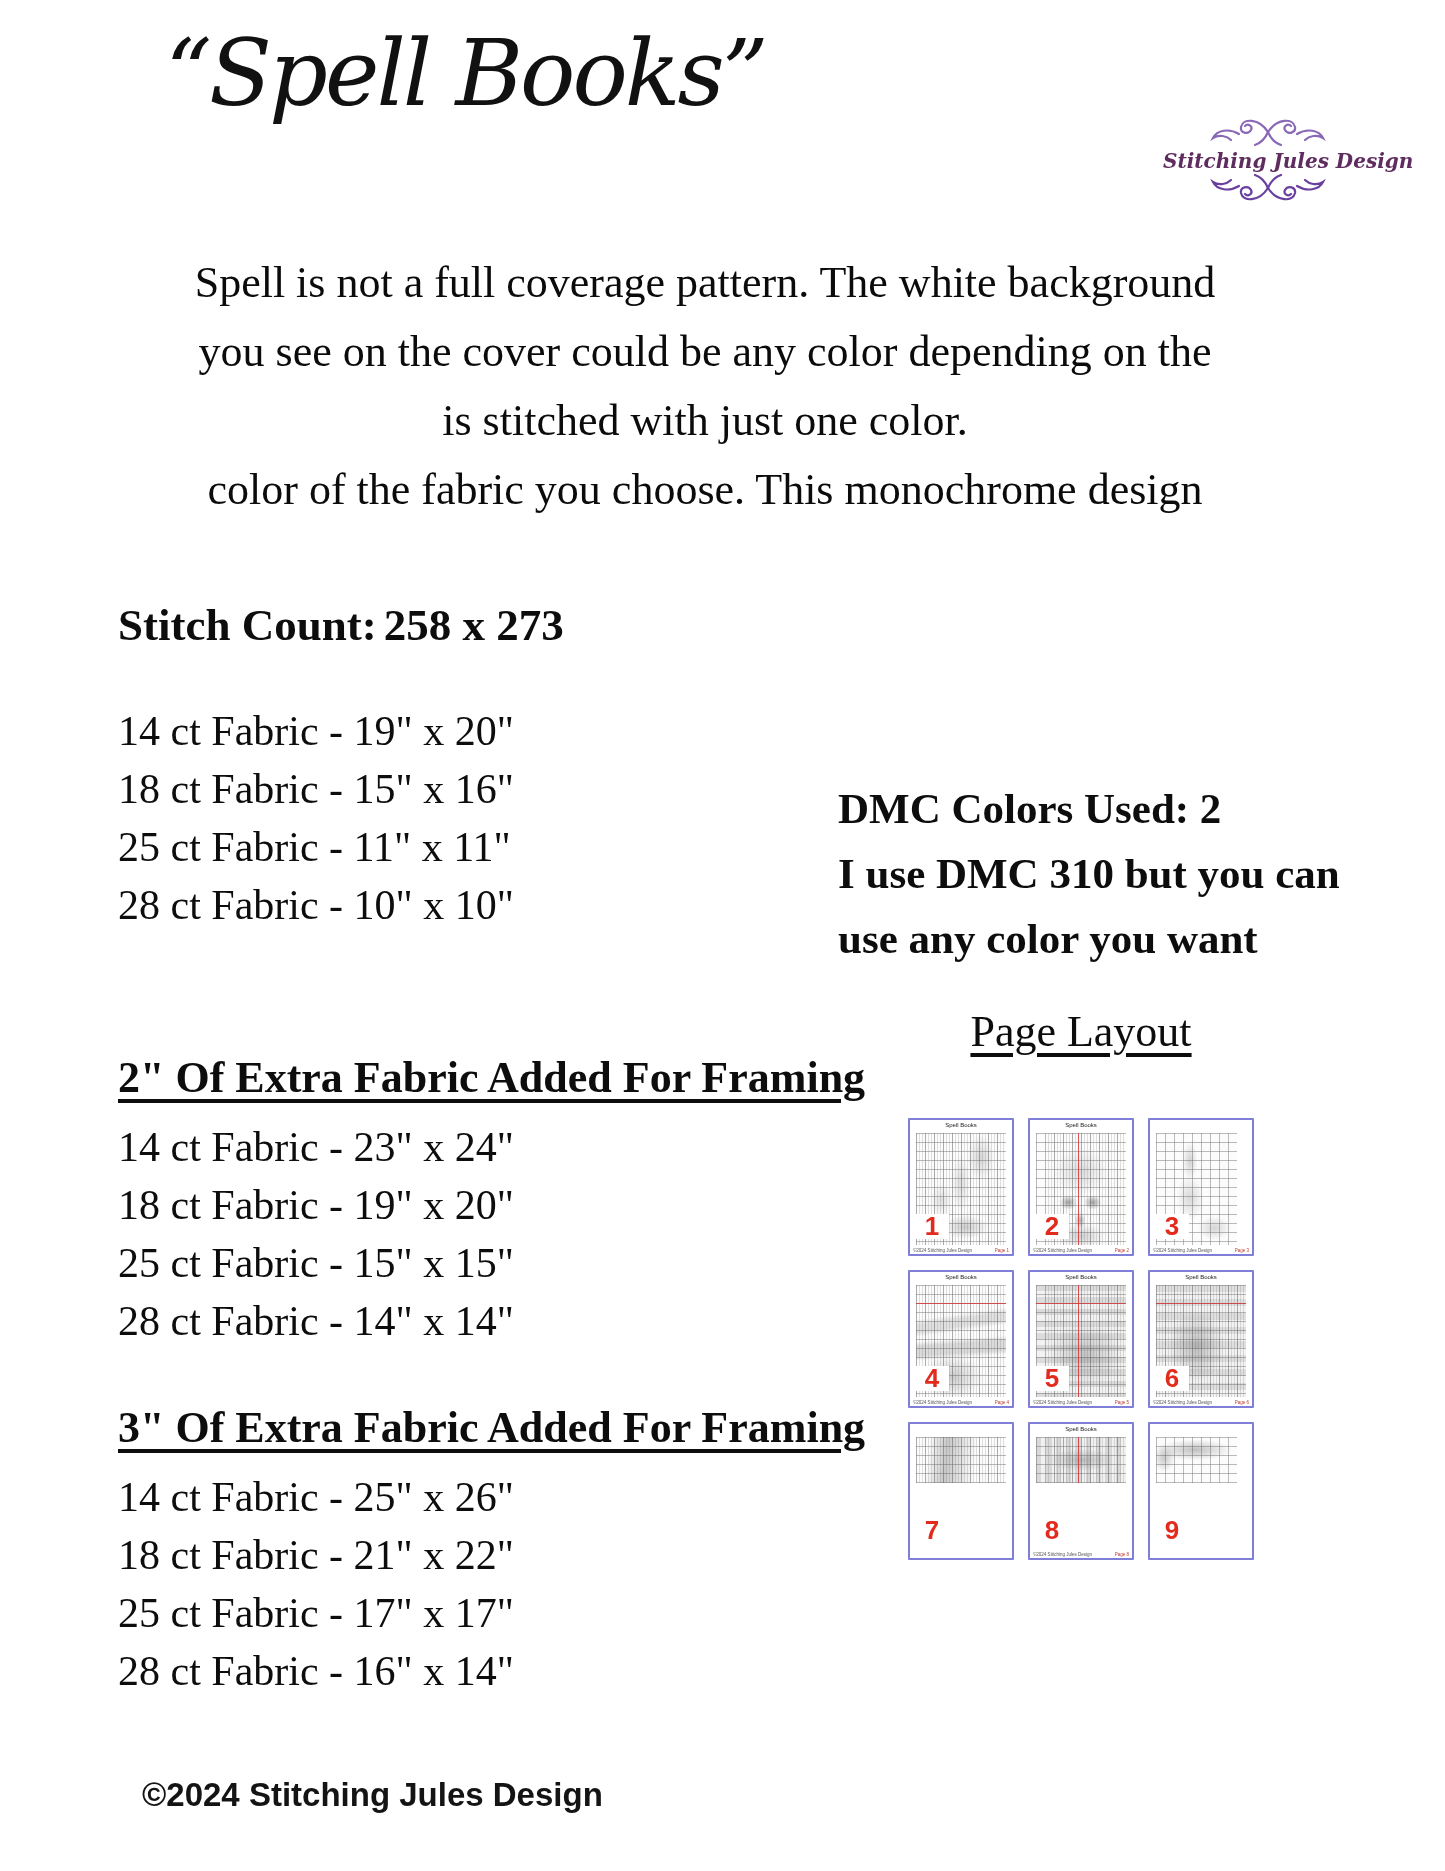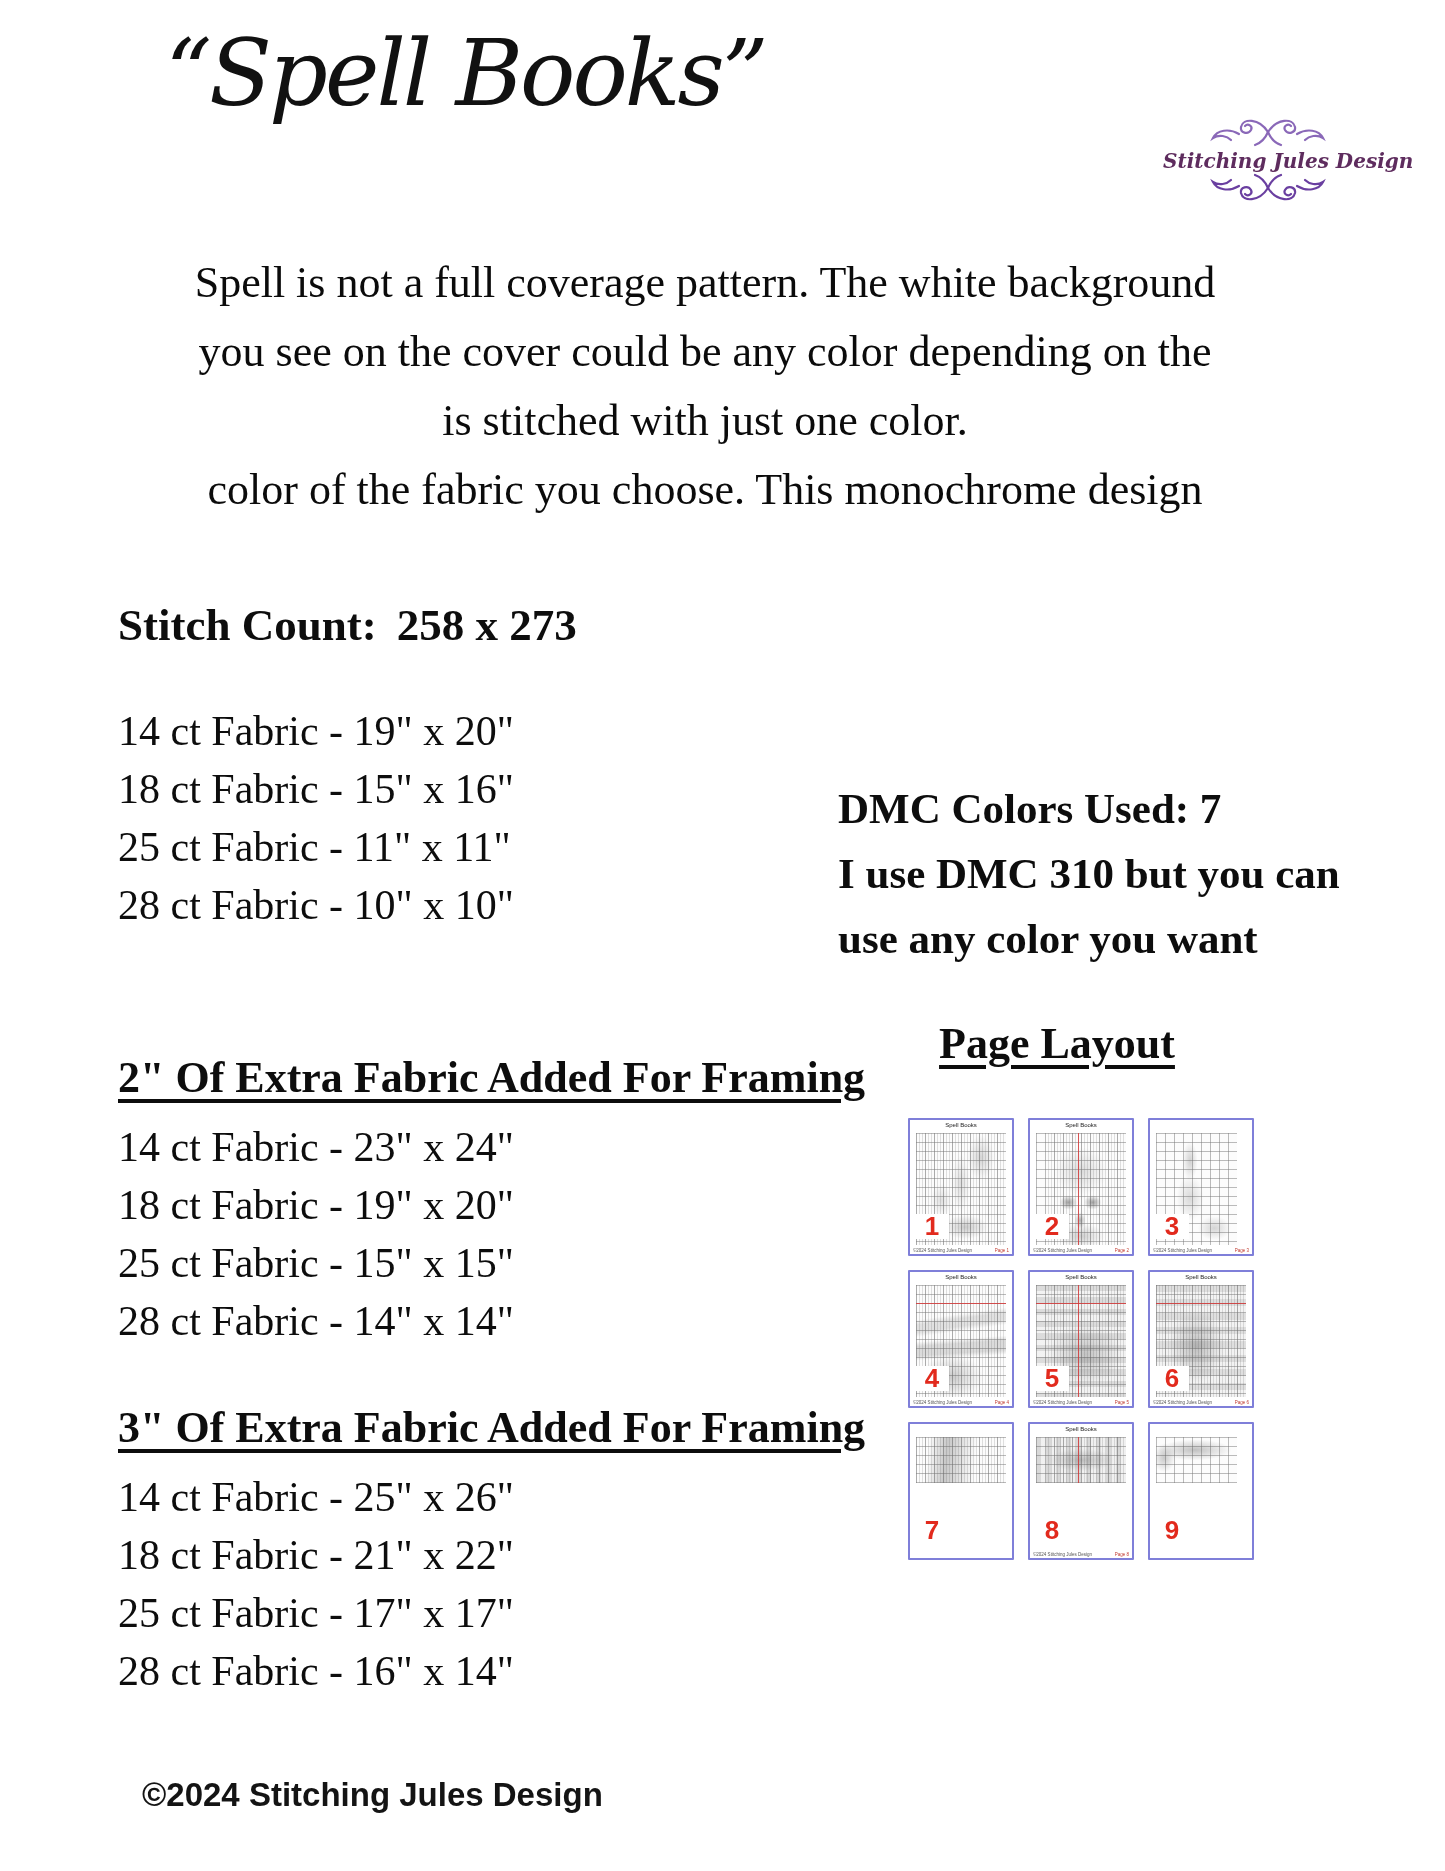--- a/index.html
+++ b/index.html
@@ -42,21 +42,21 @@
     text-align:center;
     font-size:44px; line-height:69px;
     color:#0b0b0b;
   }
 
   
   .stitch-count {
     position:absolute; left:118px; top:598px;
     font-weight:bold; font-size:45px; line-height:1.2;
   }
-  .stitch-count .scv { margin-left:20px; }
+  .stitch-count .scv { margin-left:7px; }
 
   .section { position:absolute; left:118px; width:700px; }
   .sec-1 { top:702px; }
   .sec-2 { top:1053px; }
   .sec-3 { top:1403px; }
   .sec-heading {
     font-weight:bold; font-size:44px; line-height:1.15;
     text-decoration:underline;
     text-decoration-thickness:3.5px;
     text-underline-offset:7px;
@@ -64,27 +64,26 @@
     white-space:nowrap;
   }
   .sec-item { font-size:42px; line-height:58px; white-space:nowrap; }
 
   
   .dmc {
     position:absolute; left:838px; top:776px; width:520px;
     font-weight:bold; font-size:43px; line-height:65px;
   }
   .pl-heading {
-    position:absolute; left:884px; top:1006px; width:346px;
+    position:absolute; left:908px; top:1006px; width:346px;
     text-align:center;
-    font-weight:bold; font-size:44px;
+    font-weight:normal; font-size:44px;
     text-decoration:underline;
     text-decoration-thickness:3.5px;
     text-underline-offset:7px;
-    margin-top:12px;
   }
 
   
   .thumb-grid {
     position:absolute; left:908px; top:1118px; width:346px;
     display:grid;
     grid-template-columns:repeat(3,106px);
     grid-auto-rows:138px;
     column-gap:14px; row-gap:14px;
   }
@@ -231,21 +230,21 @@
 
 <div class="section sec-3">
   <div class="sec-heading">3" Of Extra Fabric Added For Framing</div>
   <div class="sec-item">14 ct Fabric - 25" x 26"</div>
   <div class="sec-item">18 ct Fabric - 21" x 22"</div>
   <div class="sec-item">25 ct Fabric - 17" x 17"</div>
   <div class="sec-item">28 ct Fabric - 16" x 14"</div>
 </div>
 
 <div class="dmc">
-  <div>DMC Colors Used: 7</div>
+  <div>DMC Colors Used: 2</div>
   <div>I use DMC 310 but you can</div>
   <div>use any color you want</div>
 </div>
 
 <div class="pl-heading">Page Layout</div>
 
 <div class="thumb-grid">
 
   <div class="thumb p1">
     <div class="thumb-title">Spell Books</div>

